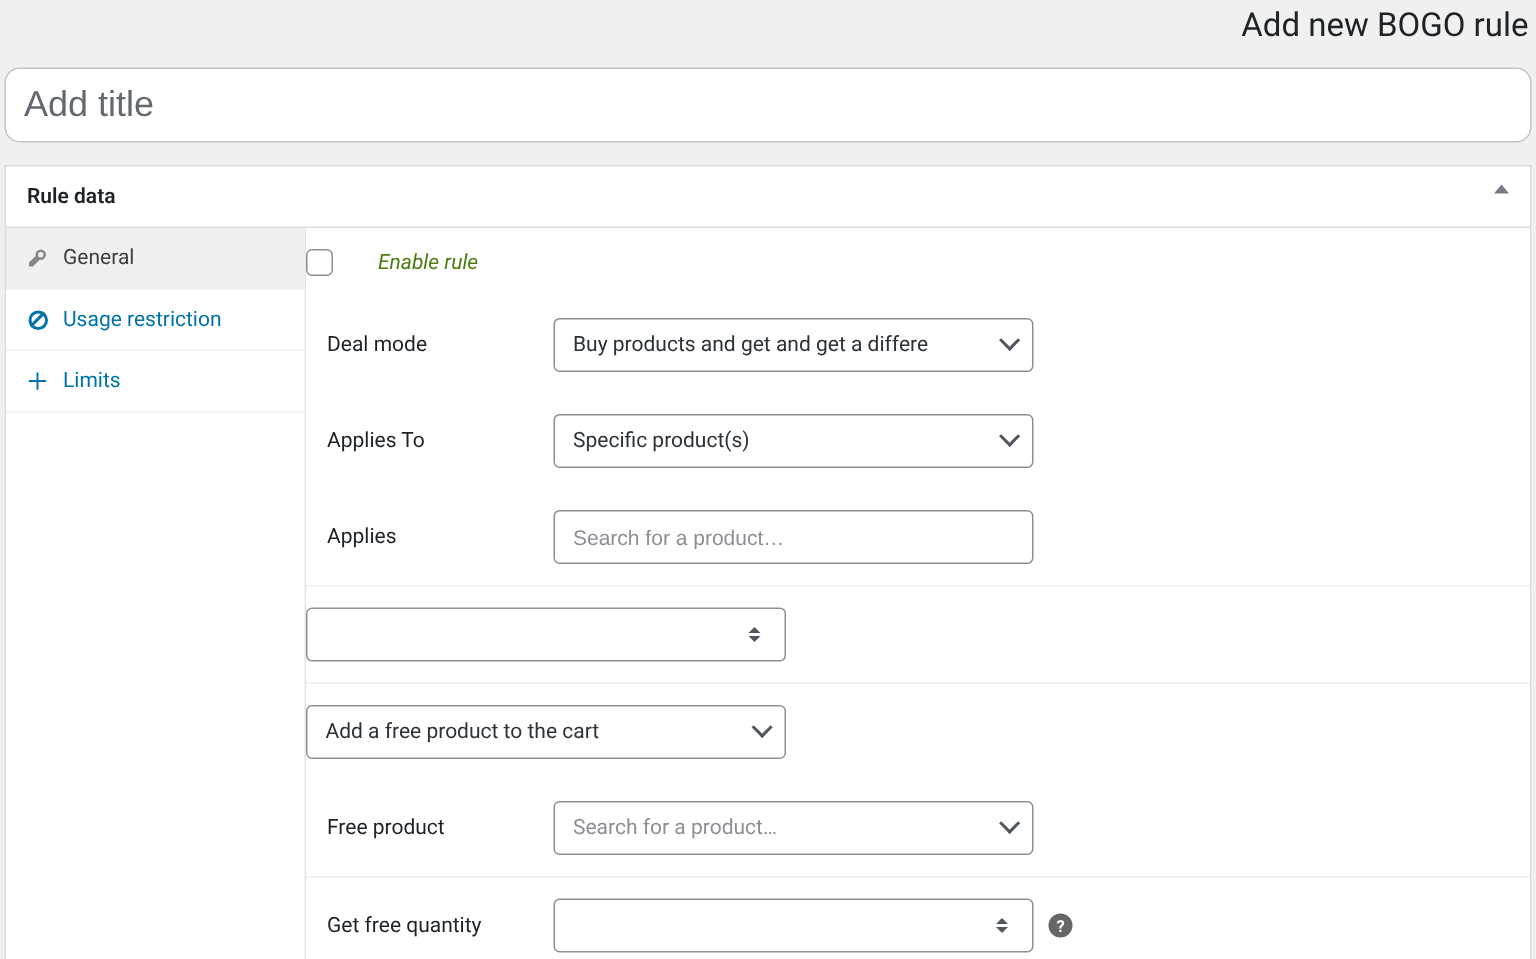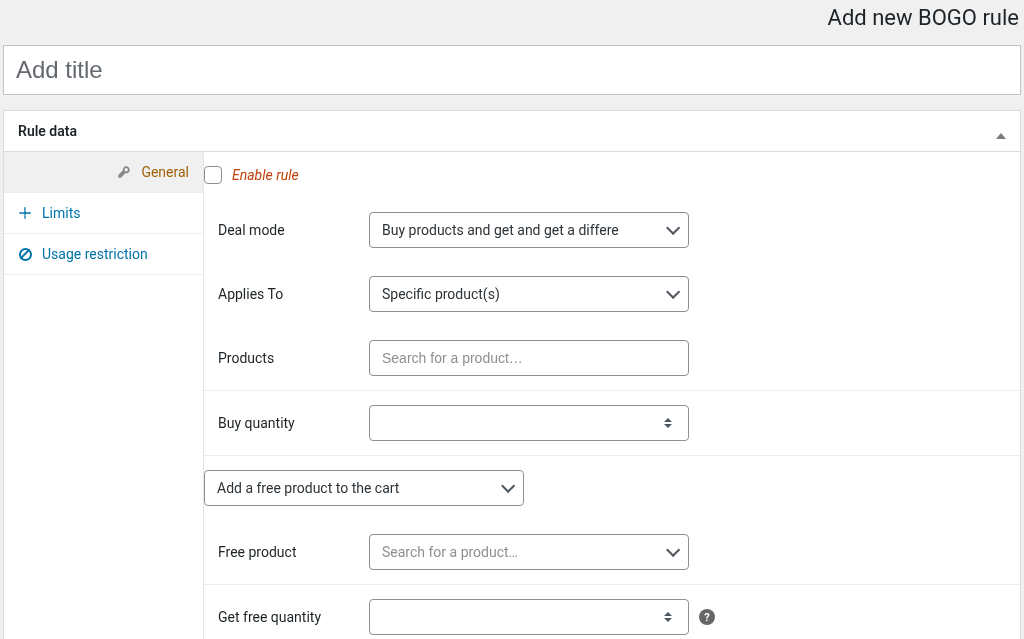--- a/index.html
+++ b/index.html
@@ -24,37 +24,37 @@
       text-align: right;
     }
     .title-input-wrap {
       padding: 0 3px 15px 3px;
     }
     .title-input {
       width: 100%;
       font-size: 24px;
       padding: 10px 12px;
       border: 1px solid #c3c4c7;
-      border-radius: 0;
+      border-radius: 10px;
       background: #fff;
       color: #1d2327;
       outline: none;
     }
     .title-input::placeholder {
       color: #646970;
     }
     .metabox {
       background: #fff;
       border: 1px solid #dcdcde;
       margin: 0 3px;
     }
     .metabox-header {
       display: flex;
       justify-content: space-between;
-      align-items: flex-end;
+      align-items: flex-start;
       padding: 12px 14px;
       border-bottom: 1px solid #dcdcde;
     }
     .metabox-title {
       font-size: 14px;
       font-weight: 600;
     }
     .collapse-caret {
       width: 0;
       height: 0;
@@ -74,22 +74,21 @@
       display: flex;
       align-items: center;
       gap: 10px;
       padding: 12px 14px;
       border-bottom: 1px solid #eee;
       color: #0073aa;
       cursor: pointer;
     }
     .tab.active {
       background: #f0f0f1;
-      color: #a16207;
-      justify-content: flex-end;
+      color: #404040;
     }
     .tab .icon {
       width: 14px;
       height: 14px;
       display: inline-flex;
       align-items: center;
       justify-content: center;
       font-size: 12px;
       color: inherit;
     }
@@ -128,21 +127,22 @@
     .fake-checkbox {
       width: 18px;
       height: 18px;
       border: 1px solid #8c8f94;
       border-radius: 4px;
       background: #fff;
       cursor: pointer;
     }
     .checkbox-text {
       font-style: italic;
-      color: #c2410c;
+      color: #4d7c0f;
+      margin-left: 20px;
     }
     .select-box, .input-box {
       width: 320px;
       height: 36px;
       border: 1px solid #8c8f94;
       border-radius: 4px;
       background: #fff;
       display: flex;
       align-items: center;
       justify-content: space-between;
@@ -253,32 +253,32 @@
       <div class="tab active">
         <span class="icon">
           <svg width="14" height="14" viewBox="0 0 16 16" fill="none">
               <path d="M10.5 1.5a4 4 0 0 0-3.9 4.9L1.5 11.5v3h3l5.1-5.1A4 4 0 1 0 10.5 1.5zm0 2a2 2 0 1 1 0 4 2 2 0 0 1 0-4z" fill="#888"></path>
             </svg>
         </span>
         <span class="tab-label">General</span>
       </div>
       <div class="tab">
         <span class="icon">
+          <span class="restriction-icon"></span>
+        </span>
+        <span class="tab-label">Usage restriction</span>
+      </div>
+      <div class="tab">
+        <span class="icon">
           <svg width="14" height="14" viewBox="0 0 16 16">
               <path d="M2 8h3M6 8h4M11 8h3M8 2v3M8 6v4M8 11v3" stroke="#0073aa" stroke-width="1.5" stroke-linecap="round"></path>
             </svg>
         </span>
         <span class="tab-label">Limits</span>
       </div>
-      <div class="tab">
-        <span class="icon">
-          <span class="restriction-icon"></span>
-        </span>
-        <span class="tab-label">Usage restriction</span>
-      </div>
     </div>
 
     <div class="form-area">
 
       <div class="form-section">
         <div class="form-row">
           <div class="control">
             <div class="checkbox-wrap">
               <div class="fake-checkbox"></div>
               <span class="checkbox-text">Enable rule</span>
@@ -300,32 +300,31 @@
           <div class="label">Applies To</div>
           <div class="control">
             <div class="select-box">
               <span class="value">Specific product(s)</span>
               <span class="chevron-down"></span>
             </div>
           </div>
         </div>
 
         <div class="form-row">
-          <div class="label">Products</div>
+          <div class="label">Applies</div>
           <div class="control">
             <div class="input-box">
               <input type="text" placeholder="Search for a product…" style="">
             </div>
           </div>
         </div>
       </div>
 
       <div class="form-section">
         <div class="form-row">
-          <div class="label">Buy quantity</div>
           <div class="control">
             <div class="input-box">
               <input type="text" style="">
               <div class="stepper">
                 <div class="up"></div>
                 <div class="down"></div>
               </div>
             </div>
           </div>
         </div>

